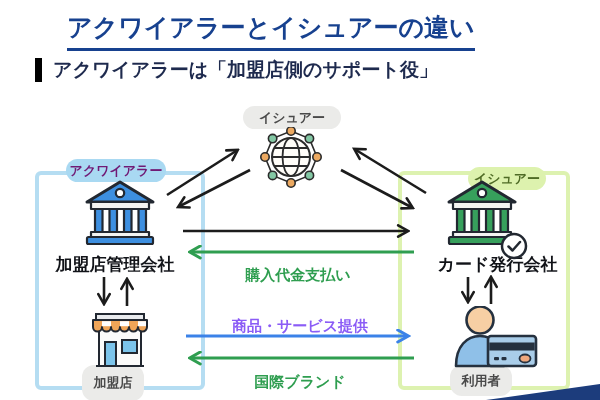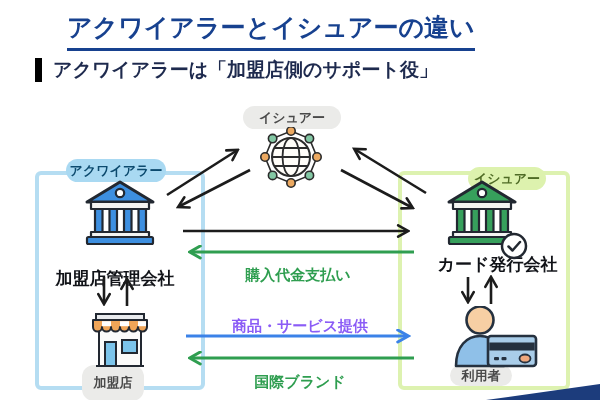--- a/index.html
+++ b/index.html
@@ -28,33 +28,33 @@
   .gbox{border-radius:6px;background:transparent;}
   .gbox.acquirer{left:35px;top:171px;width:162px;height:211px;border:4px solid #b5ddf2;}
   .gbox.issuer{left:398px;top:171px;width:164px;height:211px;border:4px solid #ddf2b0;}
   
   .pill{
     display:flex;align-items:center;justify-content:center;
     border-radius:12px;font-size:13px;font-weight:bold;
     white-space:nowrap;
   }
   .pill.gray{background:#ebebe9;color:#4a4a4a;}
-  .pill.blue{background:#a9d9f2;color:#0c4a6e;font-family:Liberation Serif, serif;}
+  .pill.blue{background:#a9d9f2;color:#701a75;font-family:Liberation Serif, serif;}
   .pill.green{background:#ddf2ae;color:#4f6b25;}
   .pill.brand{left:243px;top:106px;width:98px;height:23px;}
   .pill.acq{left:66px;top:159px;width:100px;height:23px;}
   .pill.iss{left:468px;top:159px;width:78px;height:23px;margin-top:8px;}
   .pill.member{left:82px;top:365px;width:62px;height:36px;}
-  .pill.user{left:450px;top:365px;width:62px;height:21px;}
+  .pill.user{left:450px;top:365px;width:62px;height:31px;}
   
   .company{
     font-size:17px;font-weight:bold;color:#111318;
     text-align:center;white-space:nowrap;
   }
-  .company.left{left:35px;top:267px;width:160px;}
+  .company.left{left:35px;top:253px;width:160px;}
   .company.right{left:398px;top:253px;width:199px;text-align:center;}
   
   .flow-label{
     font-size:15px;font-weight:bold;text-align:center;
     width:200px;white-space:nowrap;margin-top:8px;
   }
   .flow-label.green{color:#2f9e50;}
   .flow-label.blue{color:#8b5cf6;}
   .fl-payment{left:198px;top:258px;}
   .fl-goods{left:200px;top:309px;}

